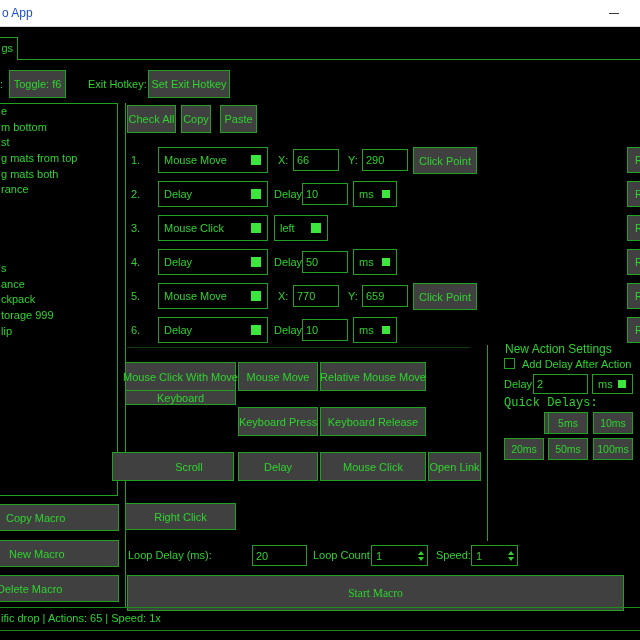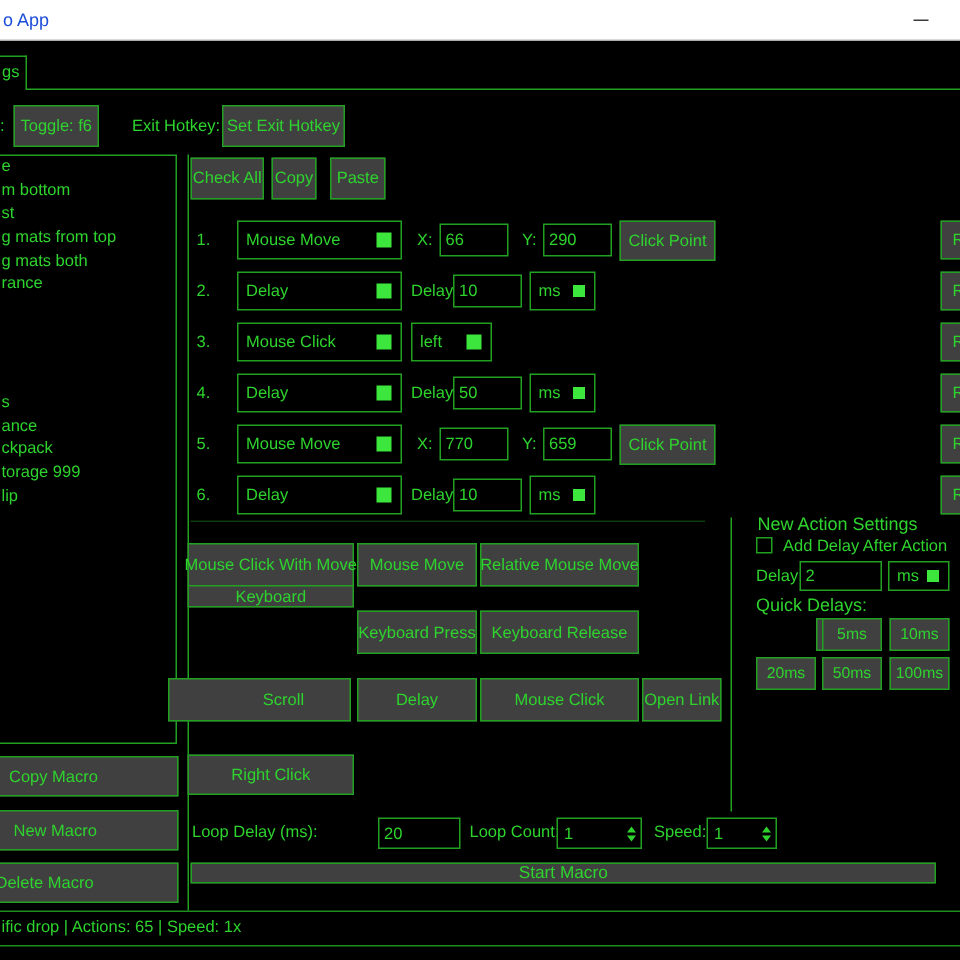--- a/index.html
+++ b/index.html
@@ -194,21 +194,21 @@
   <div class="vline2"></div>
   <div class="lbl" style="left:505px;top:342px;font-size:12px;">New Action Settings</div>
   <div class="chk" style="left:504px;top:358px;"></div>
   <div class="lbl" style="left:522px;top:358px;">Add Delay After Action</div>
   <div class="lbl" style="left:504px;top:374px;line-height:20px;">Delay:</div>
   <input class="inp" style="left: 533px; top: 374px; width: 55px; height: 20px;" value="2">
   <div class="combo" style="left:592px;top:374px;width:41px;height:20px;">
     <span>ms</span>
     <span class="sq small"></span>
   </div>
-  <div class="lbl" style="left:504px;top:396px;font-size:12px;">Quick Delays:</div>
+  <div class="lbl" style="left:504px;top:396px;font-size:12px;font-family:Liberation Mono, monospace;">Quick Delays:</div>
   <div id="quick-delays">
       <div class="btn" style="left: 504px; top: 412px; width: 40px; height: 22px; font-size: 10.5px; margin-left: 40px;">2ms</div>
       <div class="btn" style="left: 548px; top: 412px; width: 40px; height: 22px; font-size: 10.5px;">5ms</div>
       <div class="btn" style="left: 593px; top: 412px; width: 40px; height: 22px; font-size: 10.5px;">10ms</div>
       <div class="btn" style="left: 504px; top: 438px; width: 40px; height: 22px; font-size: 10.5px;">20ms</div>
       <div class="btn" style="left: 548px; top: 438px; width: 40px; height: 22px; font-size: 10.5px;">50ms</div>
       <div class="btn" style="left: 593px; top: 438px; width: 40px; height: 22px; font-size: 10.5px;">100ms</div>
     </div>
 
   <div class="lbl" style="left:128px;top:545px;line-height:21px;">Loop Delay (ms):</div>
@@ -227,19 +227,19 @@
     <span class="arrows">
         <span class="tri-up"></span>
         <span class="tri-down"></span>
       </span>
   </div>
 
   <div class="btn" style="left:-41px;top:504px;width:160px;height:27px;justify-content:flex-start;padding-left:46px;">Copy Macro</div>
   <div class="btn" style="left:-41px;top:540px;width:160px;height:27px;justify-content:flex-start;padding-left:49px;">New Macro</div>
   <div class="btn" style="left:-41px;top:575px;width:160px;height:27px;justify-content:flex-start;padding-left:37px;">Delete Macro</div>
 
-  <div class="btn" style="left:127px;top:575px;width:497px;height:14px;font-size:11.5px;">Start Macro</div>
+  <div class="btn" style="left:127px;top:575px;width:497px;height:36px;font-size:11.5px;font-family:Liberation Serif, serif;">Start Macro</div>
 
   <div class="hline" style="top:607px;"></div>
   <div class="lbl" style="left:1px;top:607px;line-height:23px;">ific drop | Actions: 65 | Speed: 1x</div>
   <div class="hline" style="top:630px;"></div>
 
 </div>
 
 </body></html>

